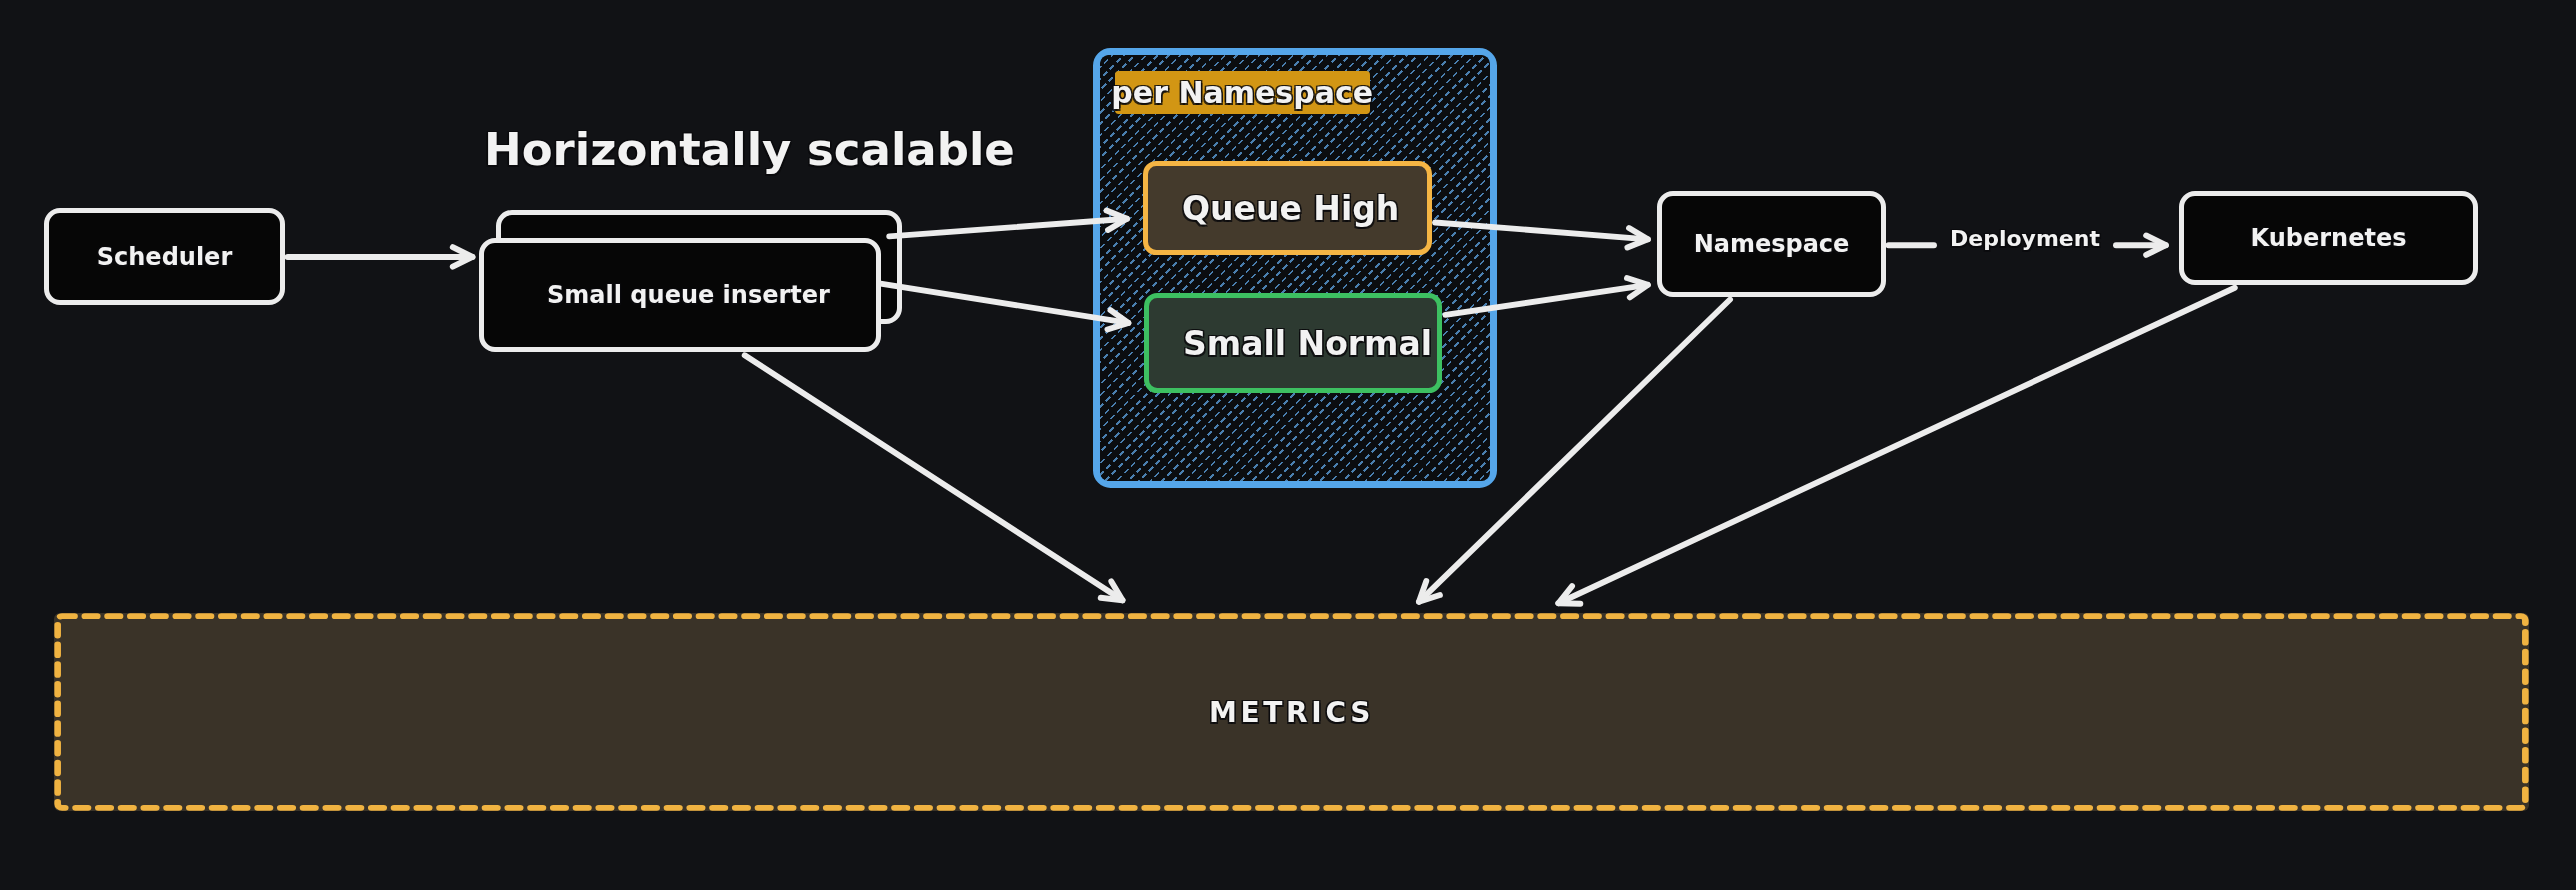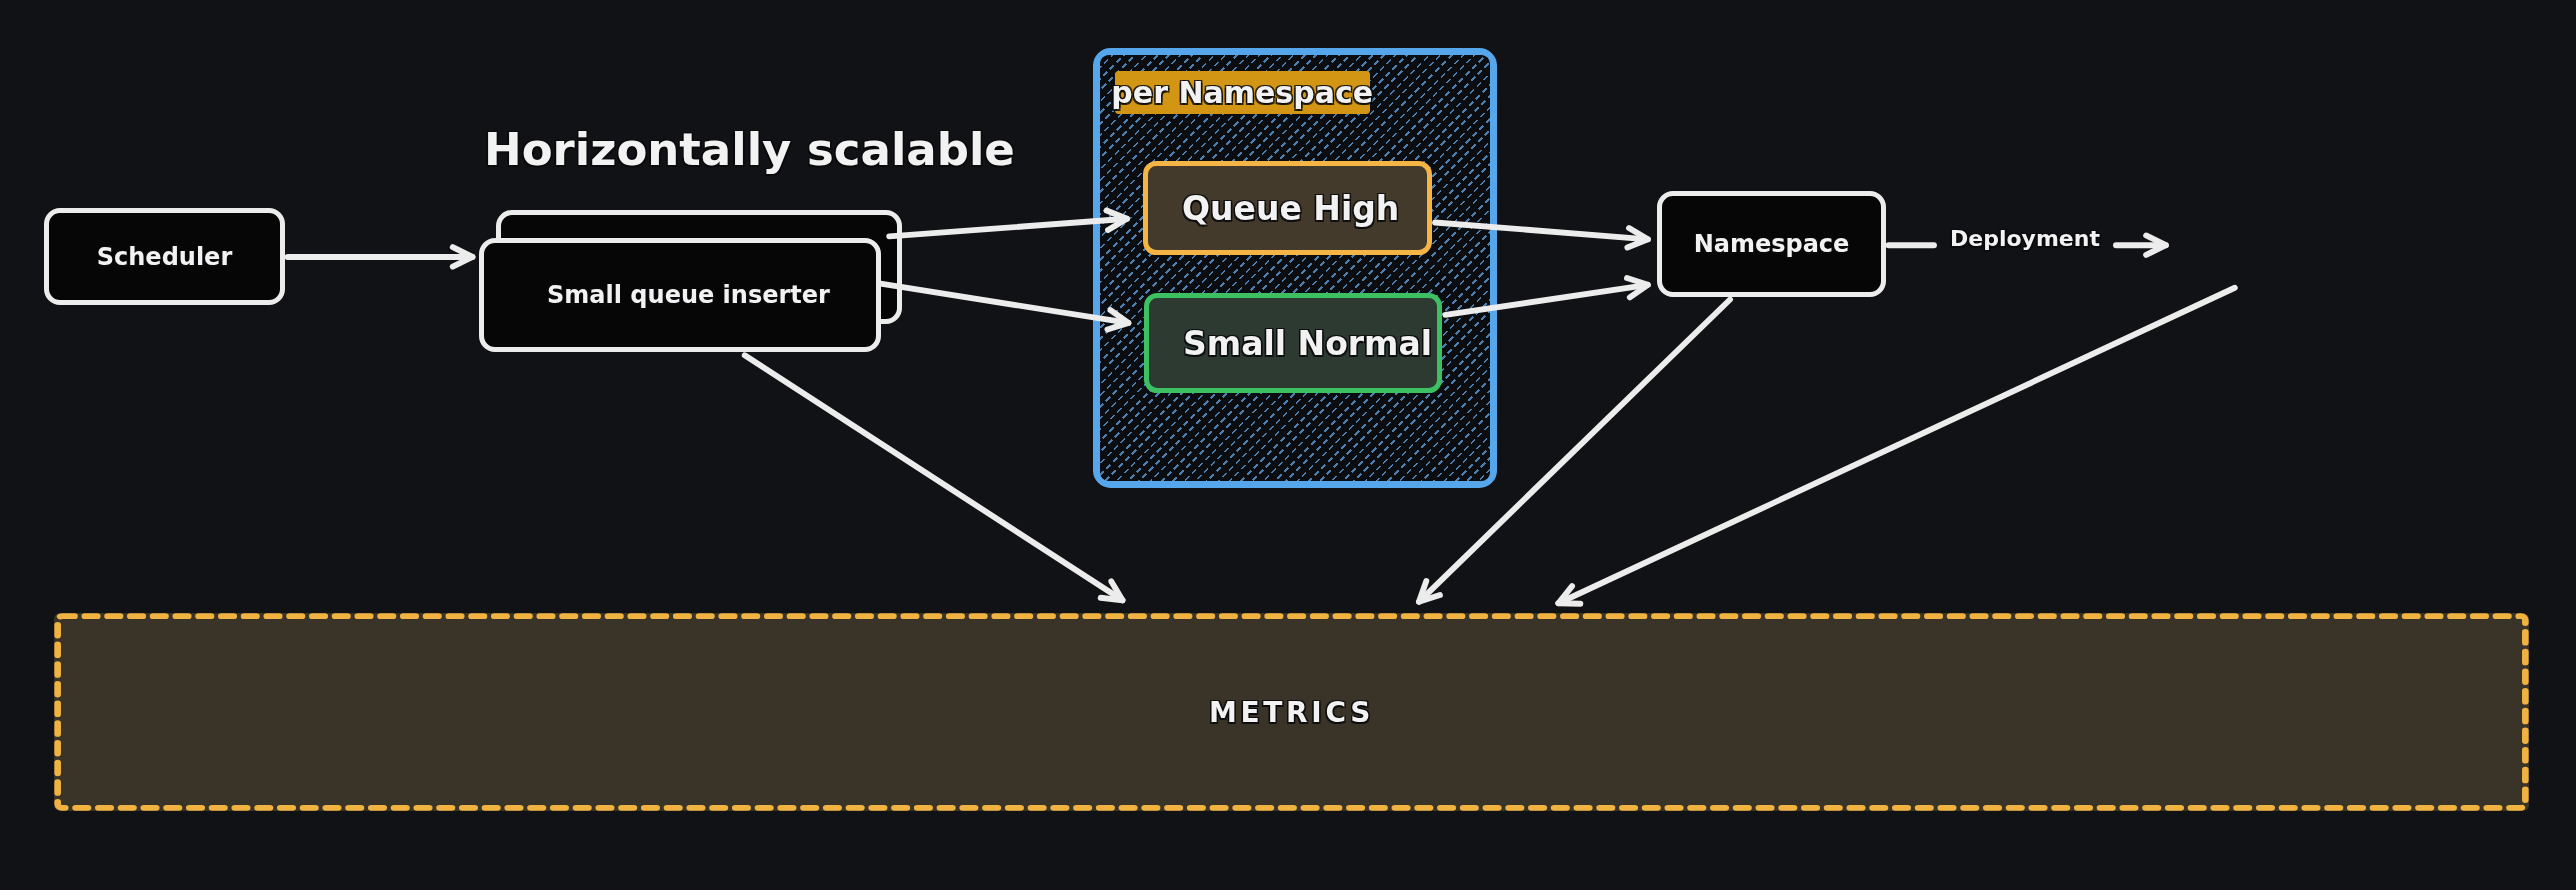--- a/index.html
+++ b/index.html
@@ -159,20 +159,23 @@
       <span class="qlabel">Small Normal</span>
     </div>
   </div>
 
   <div class="wbox" id="submitter">
     <span class="nlabel">Namespace</span>
   </div>
 
   <div id="deployment-label">Deployment</div>
 
+  <div class="wbox" id="kubernetes">
+    <span class="nlabel">Kubernetes</span>
+  </div>
 
   <div id="metrics">
     <svg class="metrics-dash" viewBox="0 0 3373 312" preserveAspectRatio="none">
       <rect x="5" y="5" width="3363" height="302" rx="6"></rect>
     </svg>
     <span id="metrics-text">METRICS</span>
   </div>
 
 </div>
 

